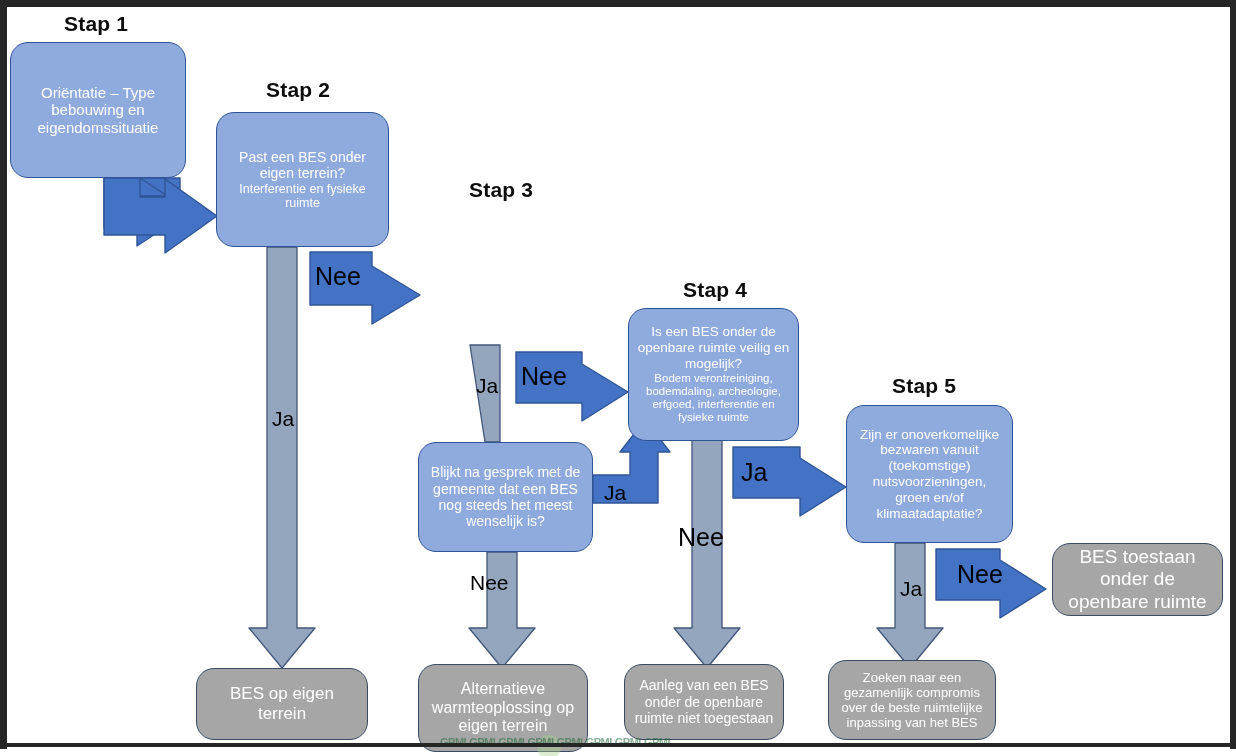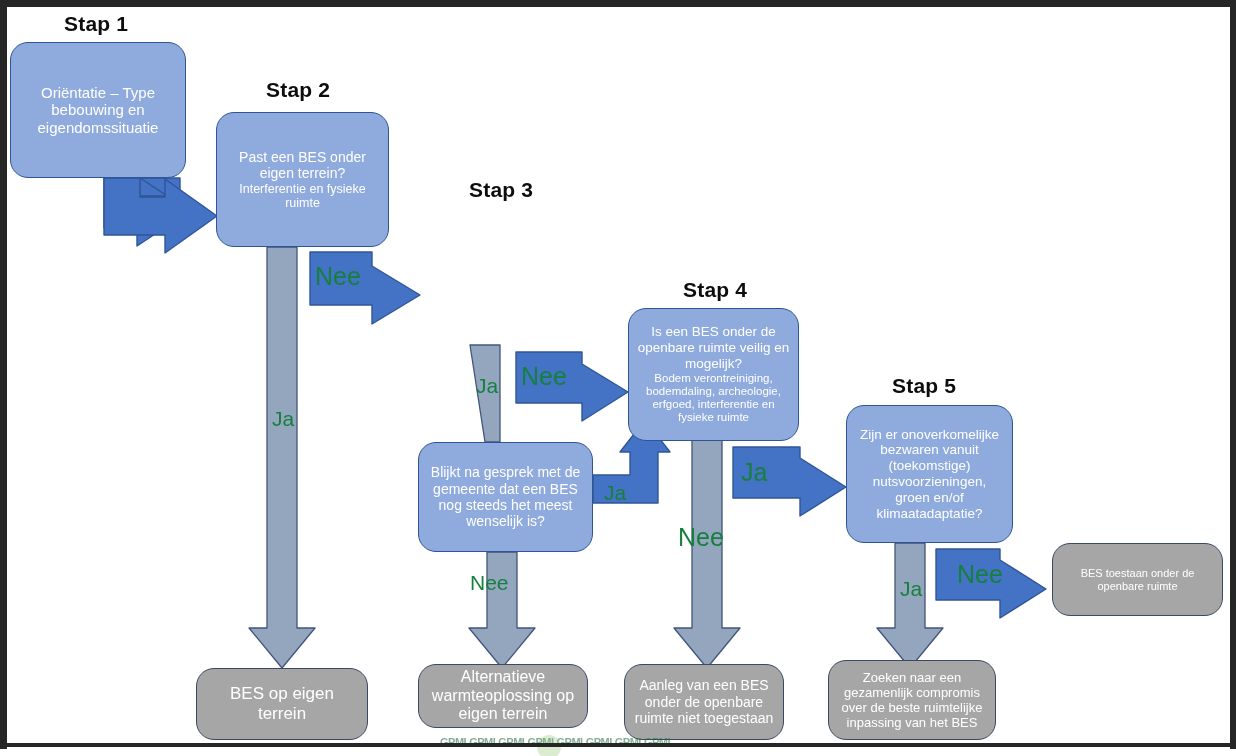--- a/index.html
+++ b/index.html
@@ -36,21 +36,21 @@
     line-height:1.17;
   }
   .node.blue{background:#8FAADC;border:1.6px solid #2F5597;}
   .node.grey{background:#A6A6A6;border:1.6px solid #3A4A63;}
   .node .txt{display:block;width:100%;}
   .node .sub{display:block;width:100%;font-size:12.5px;line-height:1.15;}
 
   
   .alabel{
     position:absolute;
-    color:#15803d;
+    color:#000000;
     font-size:25px;
     line-height:1;
     white-space:nowrap;
     pointer-events:none;
   }
   .alabel.sm{font-size:21px;}
   svg.arrows{position:absolute;left:0;top:0;width:1236px;height:756px;pointer-events:none;}
 
   
   .watermark{
@@ -135,33 +135,33 @@
   </div>
 
   <div class="node blue" style="left:418px;top:442px;width:175px;height:110px;font-size:14px;">
     <span class="txt">Blijkt na gesprek met de gemeente dat een BES nog steeds het meest wenselijk is?</span>
   </div>
 
   <div class="node grey" style="left:196px;top:668px;width:172px;height:72px;font-size:17px;align-items:center;">
     <span class="txt">BES op eigen terrein</span>
   </div>
 
-  <div class="node grey" style="left:418px;top:664px;width:170px;height:64px;font-size:16px;">
+  <div class="node grey" style="left:418px;top:664px;width:170px;height:88px;font-size:16px;">
     <span class="txt">Alternatieve warmteoplossing op eigen terrein</span>
   </div>
 
   <div class="node grey" style="left:624px;top:664px;width:160px;height:76px;font-size:14px;">
     <span class="txt">Aanleg van een BES onder de openbare ruimte niet toegestaan</span>
   </div>
 
   <div class="node grey" style="left:828px;top:660px;width:168px;height:80px;font-size:13px;">
     <span class="txt">Zoeken naar een gezamenlijk compromis over de beste ruimtelijke inpassing van het BES</span>
   </div>
 
-  <div class="node grey" style="left:1052px;top:543px;width:171px;height:73px;font-size:11px;">
+  <div class="node grey" style="left:1052px;top:543px;width:171px;height:73px;font-size:19px;">
     <span class="txt">BES toestaan onder de openbare ruimte</span>
   </div>
 
   <div class="watermark">
     <div class="wm-dot"></div>
     <div class="wm-row">
       <span class="wm-item">GPMI</span>
       <span class="wm-item">GPMI</span>
       <span class="wm-item">GPMI</span>
       <span class="wm-item">GPMI</span>

